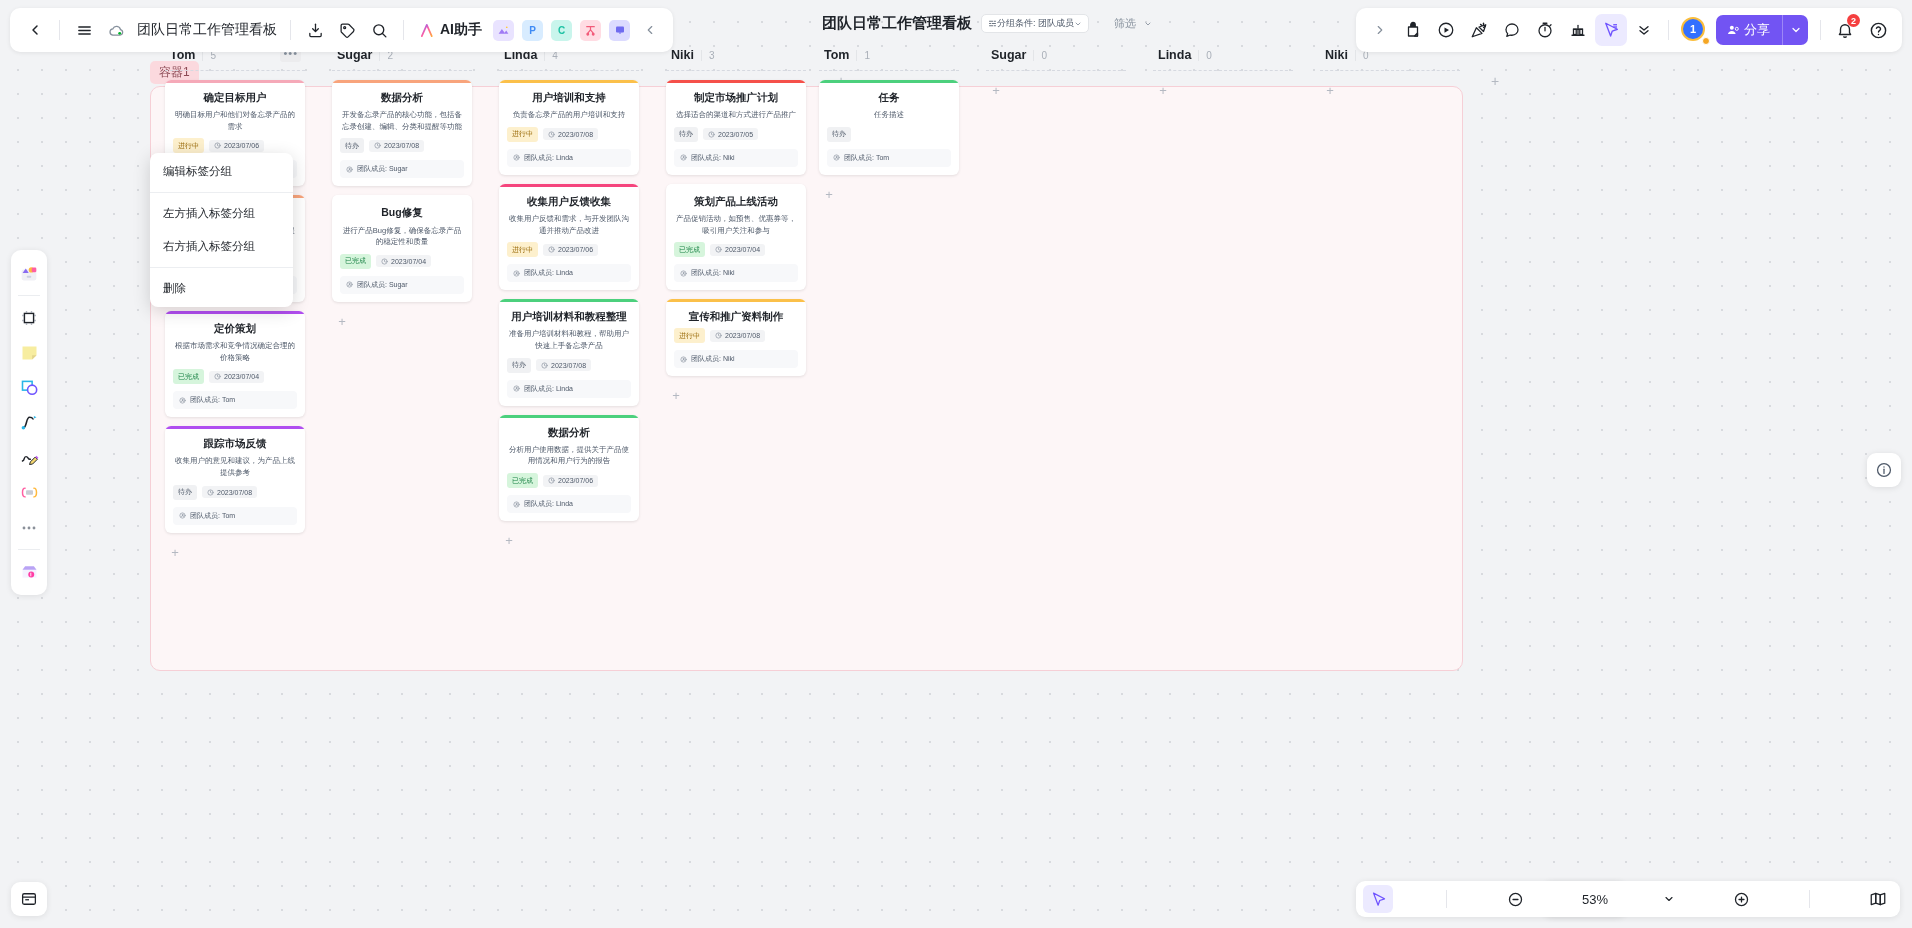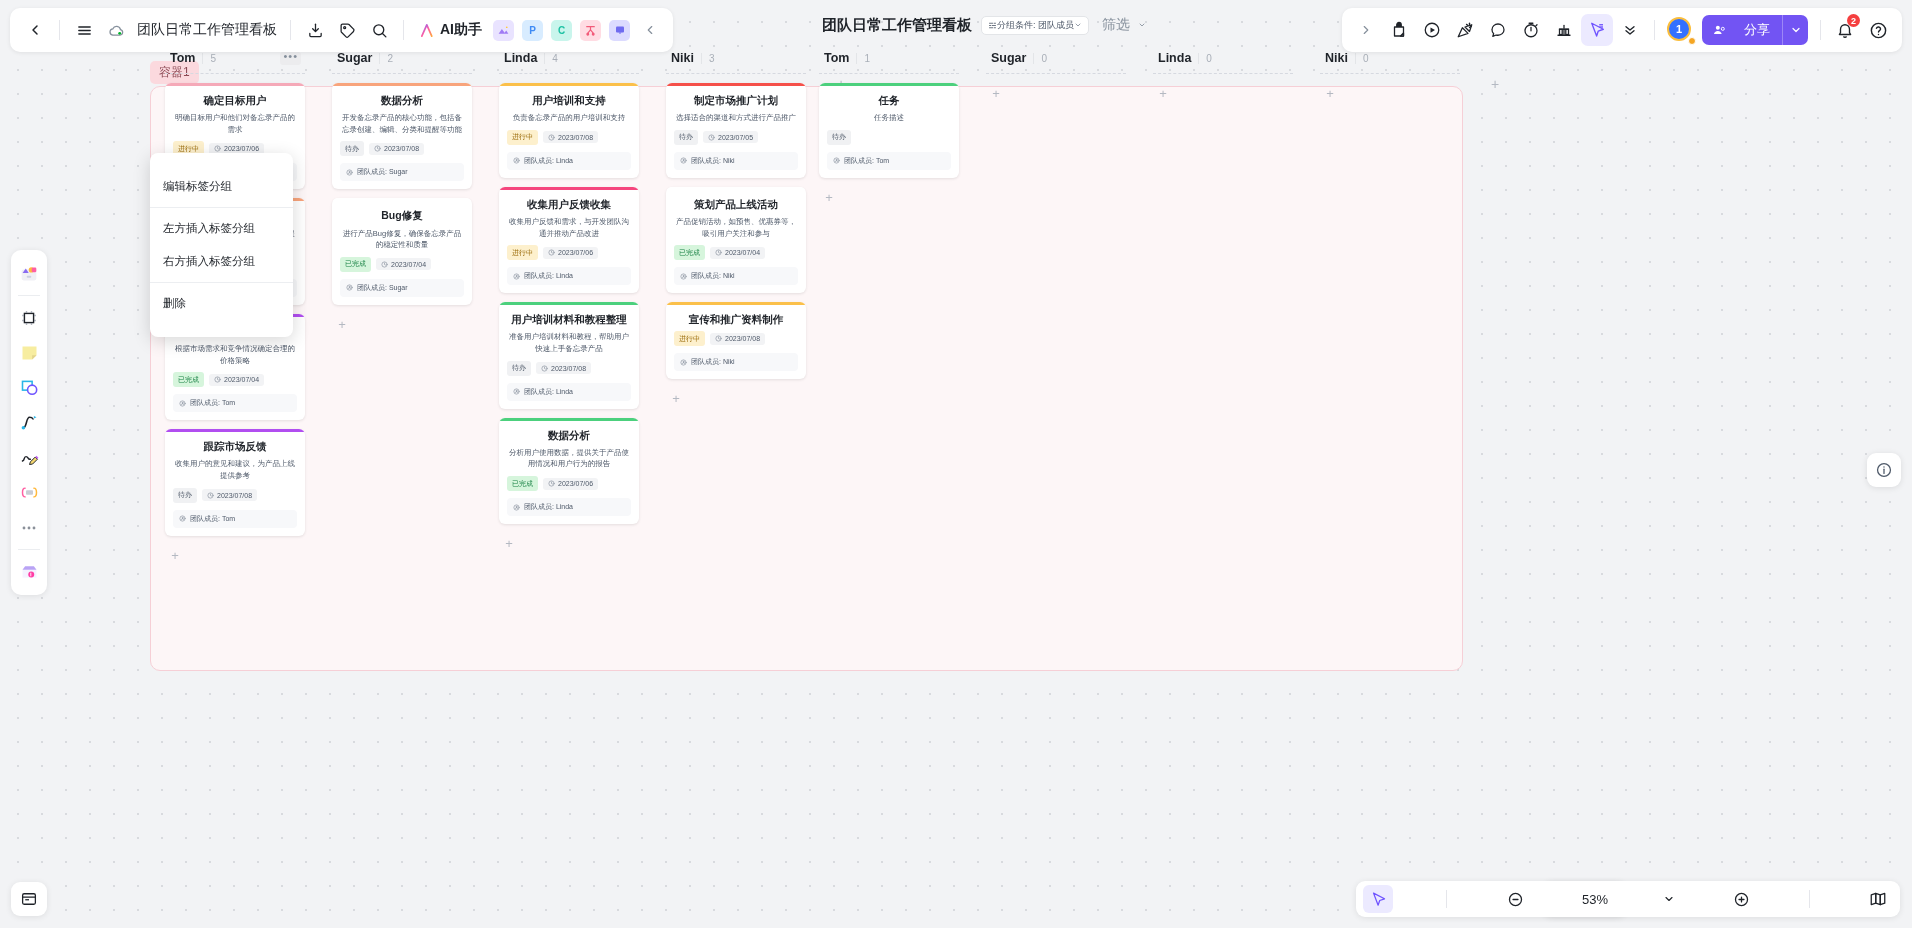--- a/index.html
+++ b/index.html
@@ -90,21 +90,21 @@
     width: 8px; height: 8px; border-radius: 50%;
     background: #f5a623; border: 1.5px solid #fff;
   }
   #share-btn {
     display: flex; align-items: center;
     background: #7254f3; color: #fff;
     border-radius: 7px; height: 30px; cursor: pointer;
     margin: 0 4px; overflow: hidden;
   }
   #share-main {
-    display: flex; align-items: center; gap: 18px;
+    display: flex; align-items: center; gap: 4px;
     padding: 0 12px 0 10px; height: 100%;
     font-size: 13px; font-weight: 500;
   }
   #share-caret {
     width: 26px; height: 100%;
     display: flex; align-items: center; justify-content: center;
     border-left: 1px solid rgba(255,255,255,.3);
   }
   #bell-wrap { position: relative; }
   #bell-badge {
@@ -198,22 +198,22 @@
   .board-head { display: flex; align-items: center; gap: 9px; padding-left: 3px; }
   .board-title { font-size: 15px; font-weight: 700; color: #1f2329; white-space: nowrap; }
   .group-pill {
     display: flex; align-items: center; 
     border: 1px solid #e3e5e8; border-radius: 5px;
     padding: 2px 6px; font-size: 9px; color: #4e5969;
     background: #fff; cursor: pointer; white-space: nowrap;
   }
   .filter-pill {
     display: flex; align-items: center; gap: 8px;
-    font-size: 14px; color: #86909c; cursor: pointer;
-    padding: 2px 4px; white-space: nowrap;
+    font-size: 11px; color: #86909c; cursor: pointer;
+    padding: 2px 4px; white-space: nowrap; margin-left: 12px;
   }
   .cols { display: flex; margin-top: 12px; align-items: flex-start; text-align: center; }
   .col { width: 140px; margin-right: 27px; position: relative; }
   .col-head {
     display: flex; align-items: center; gap: 7px;
     padding: 3px 2px 8px 5px;
     border-bottom: 1px dashed #d6d9e0;
   }
   .col-name { font-size: 12.5px; font-weight: 700; color: #1f2329; }
   .col-count {
@@ -268,21 +268,21 @@
     margin-top: 28px; color: #b4b9c2; font-size: 14px;
     cursor: pointer; padding: 0 4px;
   }
 
   
   #ctx-menu {
     position: absolute; left: 150px; top: 153px;
     width: 143px;
     background: #fff; border-radius: 8px;
     box-shadow: 0 4px 18px rgba(0,0,0,.16);
-    padding: 17px 0;
+    padding: 2px 0;
     z-index: 60;
   }
   .ctx-item {
     padding: 9px 13px; font-size: 11.5px; color: #1f2329;
     cursor: pointer; white-space: nowrap;
   }
   .ctx-sep { height: 1px; background: #eceef1; margin: 4px 0; }
   svg { display: block; }
 </style>
 </head>

